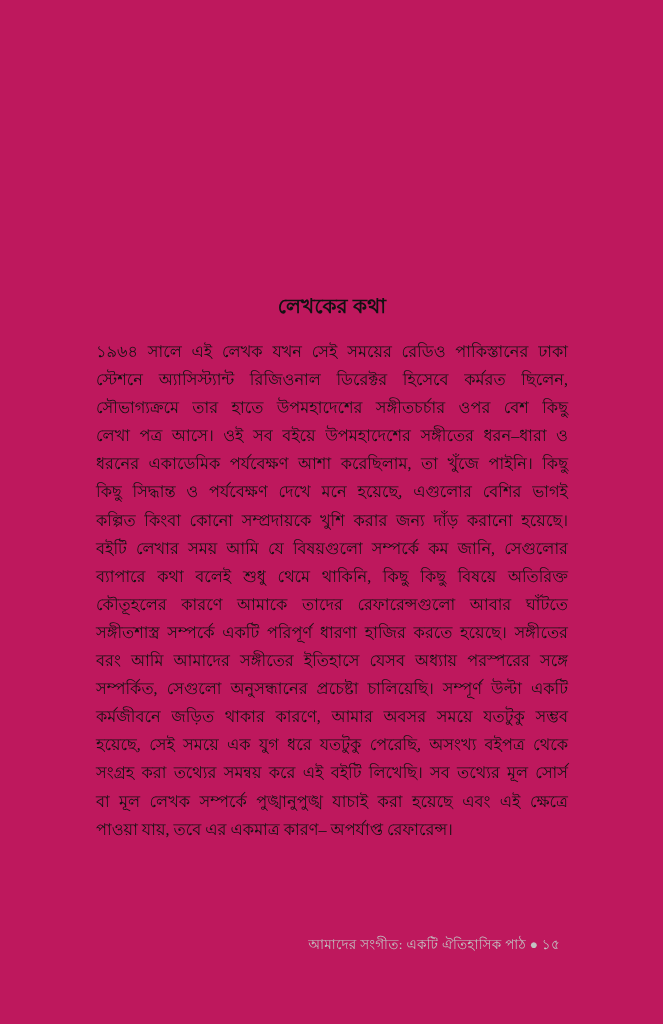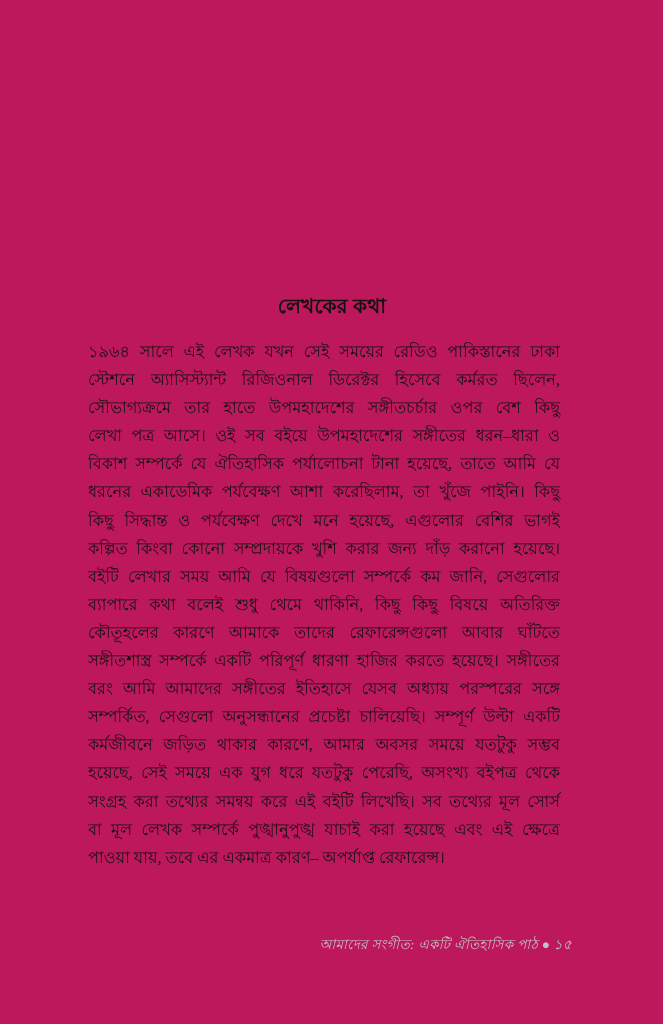--- a/index.html
+++ b/index.html
@@ -22,21 +22,21 @@
     top: 280px;
     text-align: center;
     font-size: 20px;
     font-weight: bold;
     color: #111111;
     letter-spacing: 0.2px;
     line-height: 1.3;
   }
   .body-block {
     position: absolute;
-    left: 88px;
+    left: 96px;
     top: 338px;
     width: 472px;
   }
   .body-line {
     display: block;
     width: 100%;
     font-size: 16.2px;
     color: #121212;
     height: 28.1px;
     line-height: 28.1px;
@@ -44,44 +44,42 @@
     text-align: justify;
     text-align-last: justify;
     text-justify: inter-character;
   }
   .body-line.last-line {
     text-align: center;
     text-align-last: left;
   }
   .page-footer {
     position: absolute;
-    left: 100px;
+    left: 88px;
     width: 472px;
     top: 934px;
     text-align: right;
     font-size: 13.5px;
-    font-style: italic;
     color: #c2c2c2;
     letter-spacing: 0.3px;
     white-space: nowrap;
   }
 </style>
 </head>
 <body>
 
 <div class="page">
 
   <h1 class="page-title">লেখকের কথা</h1>
 
   <div class="body-block">
     <span class="body-line">১৯৬৪ সালে এই লেখক যখন সেই সময়ের রেডিও পাকিস্তানের ঢাকা</span>
     <span class="body-line">স্টেশনে অ্যাসিস্ট্যান্ট রিজিওনাল ডিরেক্টর হিসেবে কর্মরত ছিলেন,</span>
     <span class="body-line">সৌভাগ্যক্রমে তার হাতে উপমহাদেশের সঙ্গীতচর্চার ওপর বেশ কিছু</span>
     <span class="body-line">লেখা পত্র আসে। ওই সব বইয়ে উপমহাদেশের সঙ্গীতের ধরন–ধারা ও</span>
-    <span class="body-line">বিকাশ সম্পর্কে যে ঐতিহাসিক পর্যালোচনা টানা হয়েছে, তাতে আমি যে</span>
     <span class="body-line">ধরনের একাডেমিক পর্যবেক্ষণ আশা করেছিলাম, তা খুঁজে পাইনি। কিছু</span>
     <span class="body-line">কিছু সিদ্ধান্ত ও পর্যবেক্ষণ দেখে মনে হয়েছে, এগুলোর বেশির ভাগই</span>
     <span class="body-line">কল্পিত কিংবা কোনো সম্প্রদায়কে খুশি করার জন্য দাঁড় করানো হয়েছে।</span>
     <span class="body-line">বইটি লেখার সময় আমি যে বিষয়গুলো সম্পর্কে কম জানি, সেগুলোর</span>
     <span class="body-line">ব্যাপারে কথা বলেই শুধু থেমে থাকিনি, কিছু কিছু বিষয়ে অতিরিক্ত</span>
     <span class="body-line">কৌতূহলের কারণে আমাকে তাদের রেফারেন্সগুলো আবার ঘাঁটতে</span>
     <span class="body-line">সঙ্গীতশাস্ত্র সম্পর্কে একটি পরিপূর্ণ ধারণা হাজির করতে হয়েছে। সঙ্গীতের</span>
     <span class="body-line">বরং আমি আমাদের সঙ্গীতের ইতিহাসে যেসব অধ্যায় পরস্পরের সঙ্গে</span>
     <span class="body-line">সম্পর্কিত, সেগুলো অনুসন্ধানের প্রচেষ্টা চালিয়েছি। সম্পূর্ণ উল্টা একটি</span>
     <span class="body-line">কর্মজীবনে জড়িত থাকার কারণে, আমার অবসর সময়ে যতটুকু সম্ভব</span>

